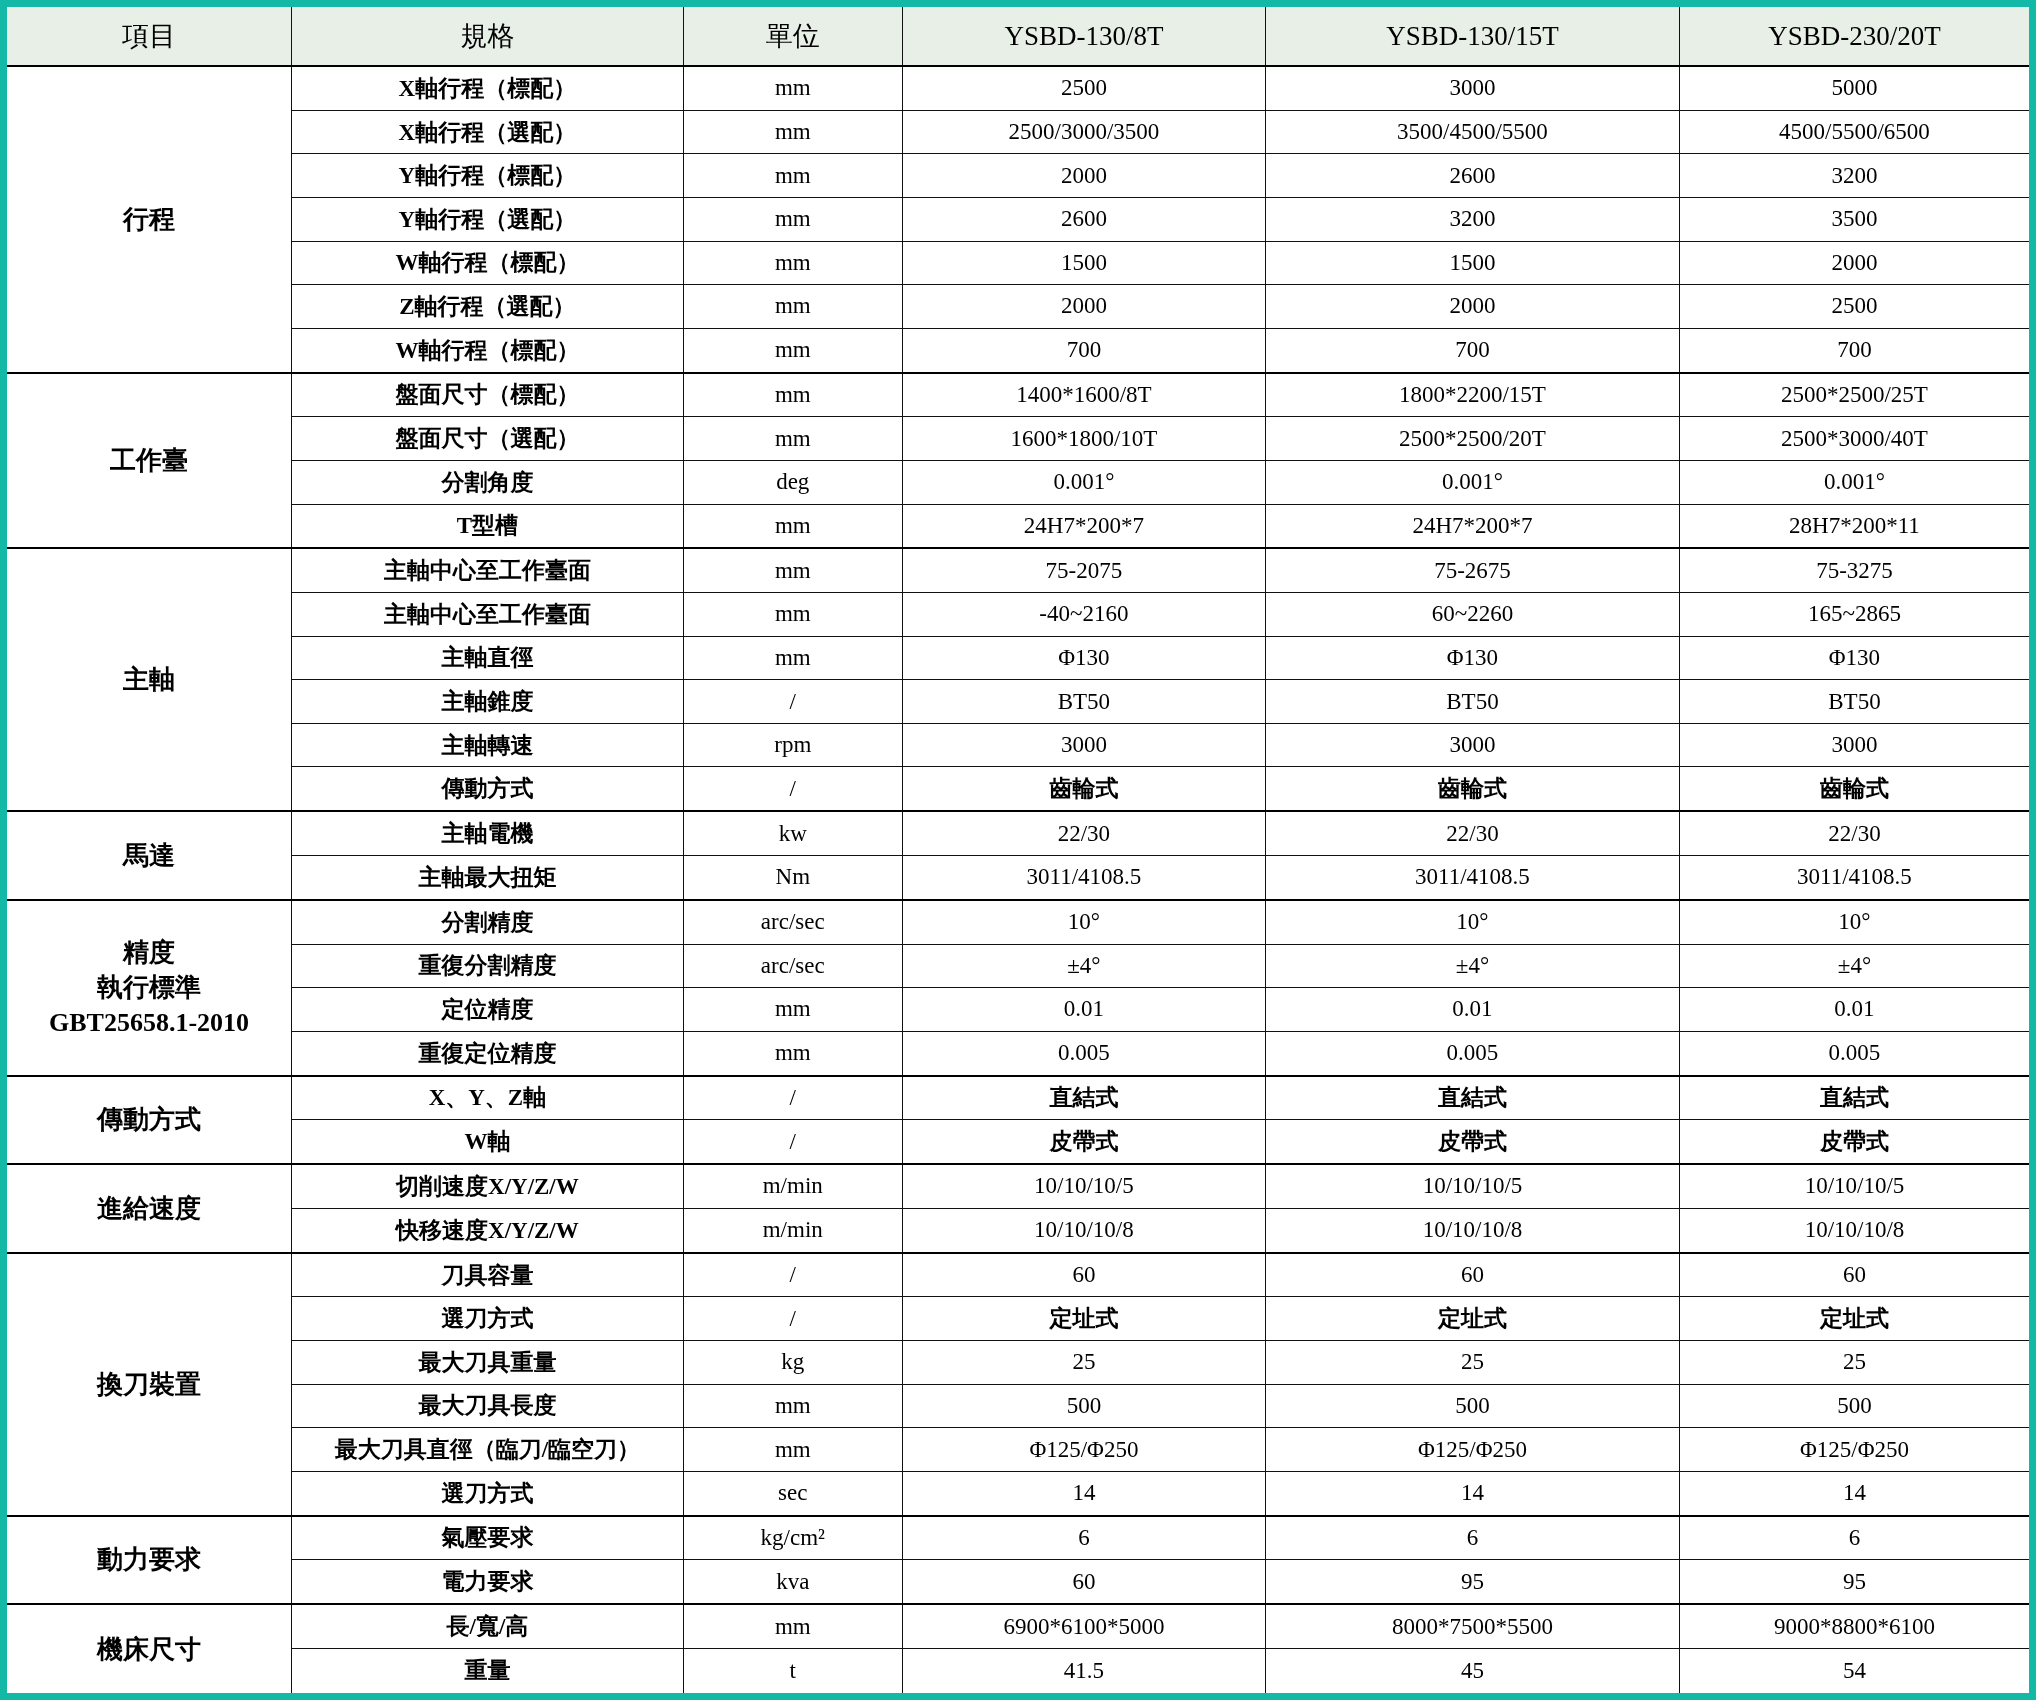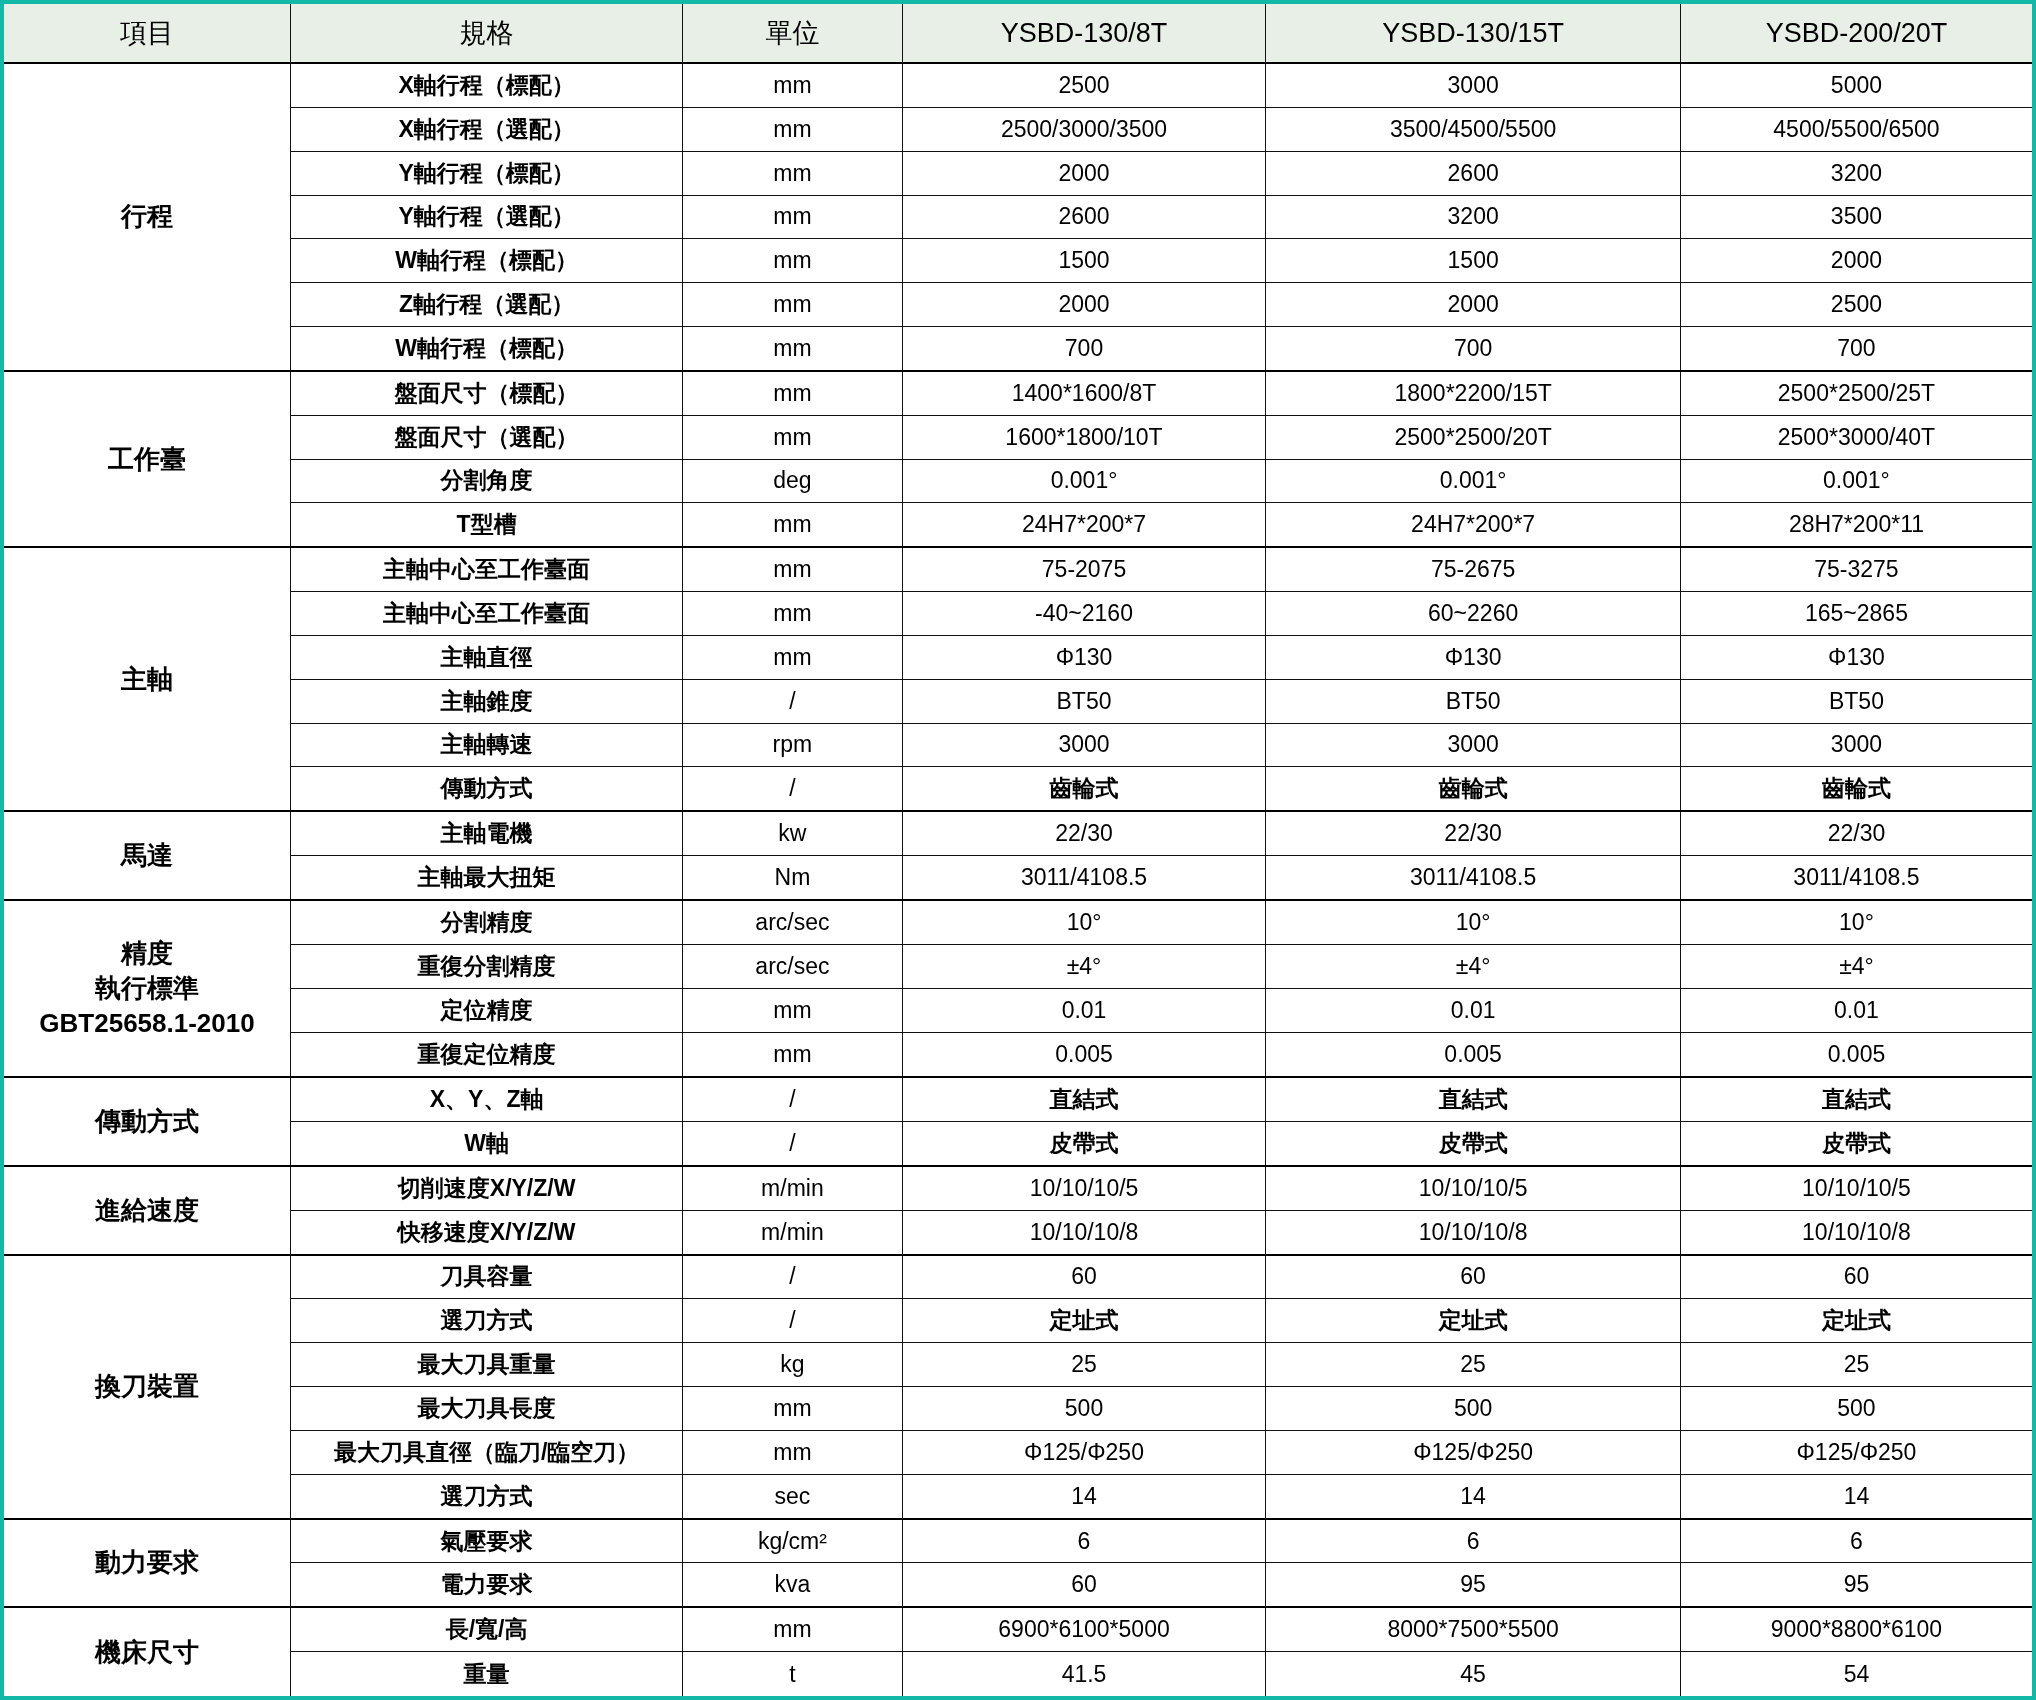--- a/index.html
+++ b/index.html
@@ -5,21 +5,21 @@
   html,body{margin:0;padding:0;background:#ffffff;}
   body{font-family:"Liberation Sans","DejaVu Sans",sans-serif;color:#000;}
   .spec-wrap{width:2036px;height:1700px;overflow:hidden;background:#fff;}
   table.spec{width:2036px;height:1700px;border-collapse:collapse;table-layout:fixed;}
   table.spec th, table.spec td{
     border:1px solid #111;
     text-align:center;vertical-align:middle;
     padding:0 6px;overflow:hidden;
   }
   
-  table.spec{border:4px solid #14b8a6;}
+  table.spec{border:7px solid #14b8a6;font-family:Liberation Serif, serif;}
   thead th{
     background:#e7efe7;
     font-weight:normal;
     font-size:27px;
     height:58px;
     border-bottom:2px solid #000;
   }
   thead th.cjk{font-weight:500;}
   tbody td{font-size:23px;background:#fff;}
   td.item-cell{
@@ -45,21 +45,21 @@
       <col style="width:20.4%">
       <col style="width:17.4%">
     </colgroup>
     <thead>
       <tr>
         <th class="cjk">項目</th>
         <th class="cjk">規格</th>
         <th class="cjk">單位</th>
         <th>YSBD-130/8T</th>
         <th>YSBD-130/15T</th>
-        <th>YSBD-200/20T</th>
+        <th>YSBD-230/20T</th>
       </tr>
     </thead>
     <tbody id="spec-body">
         <tr class="group-start">
           <td class="item-cell" rowspan="7">行程</td>
           <td class="spec-cell">X軸行程（標配）</td>
           <td class="unit-cell">mm</td>
           <td class="val-cell">2500</td>
           <td class="val-cell">3000</td>
           <td class="val-cell">5000</td>

